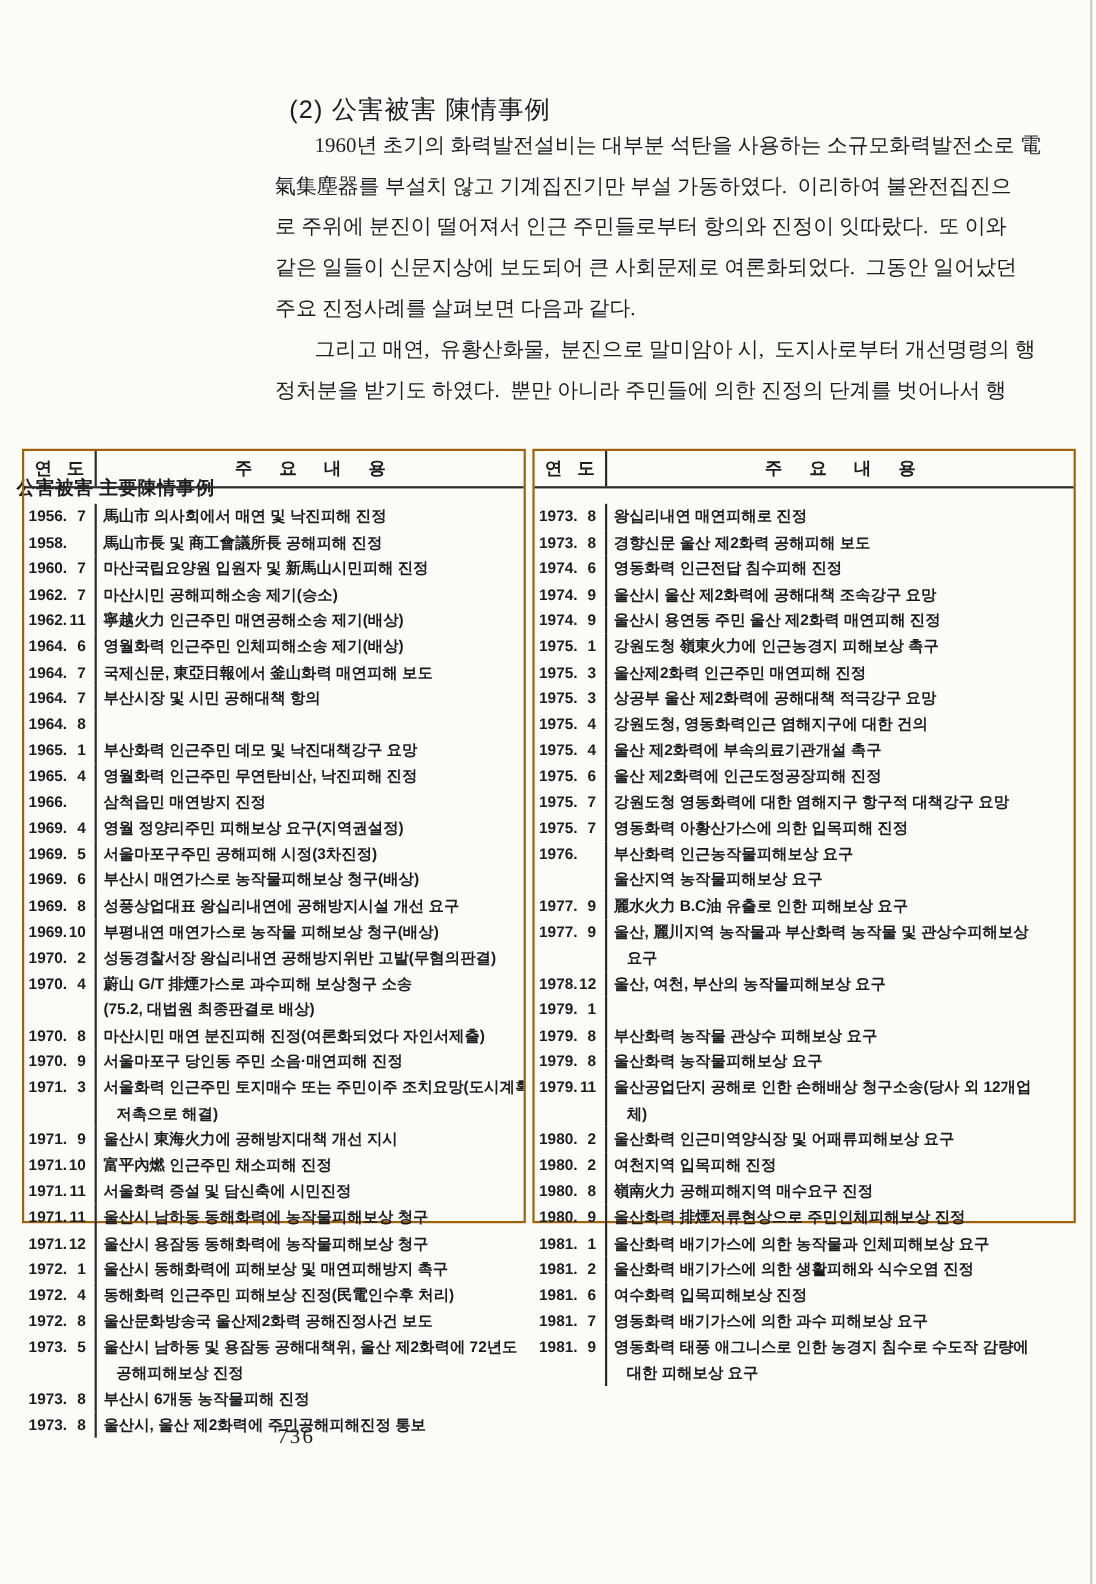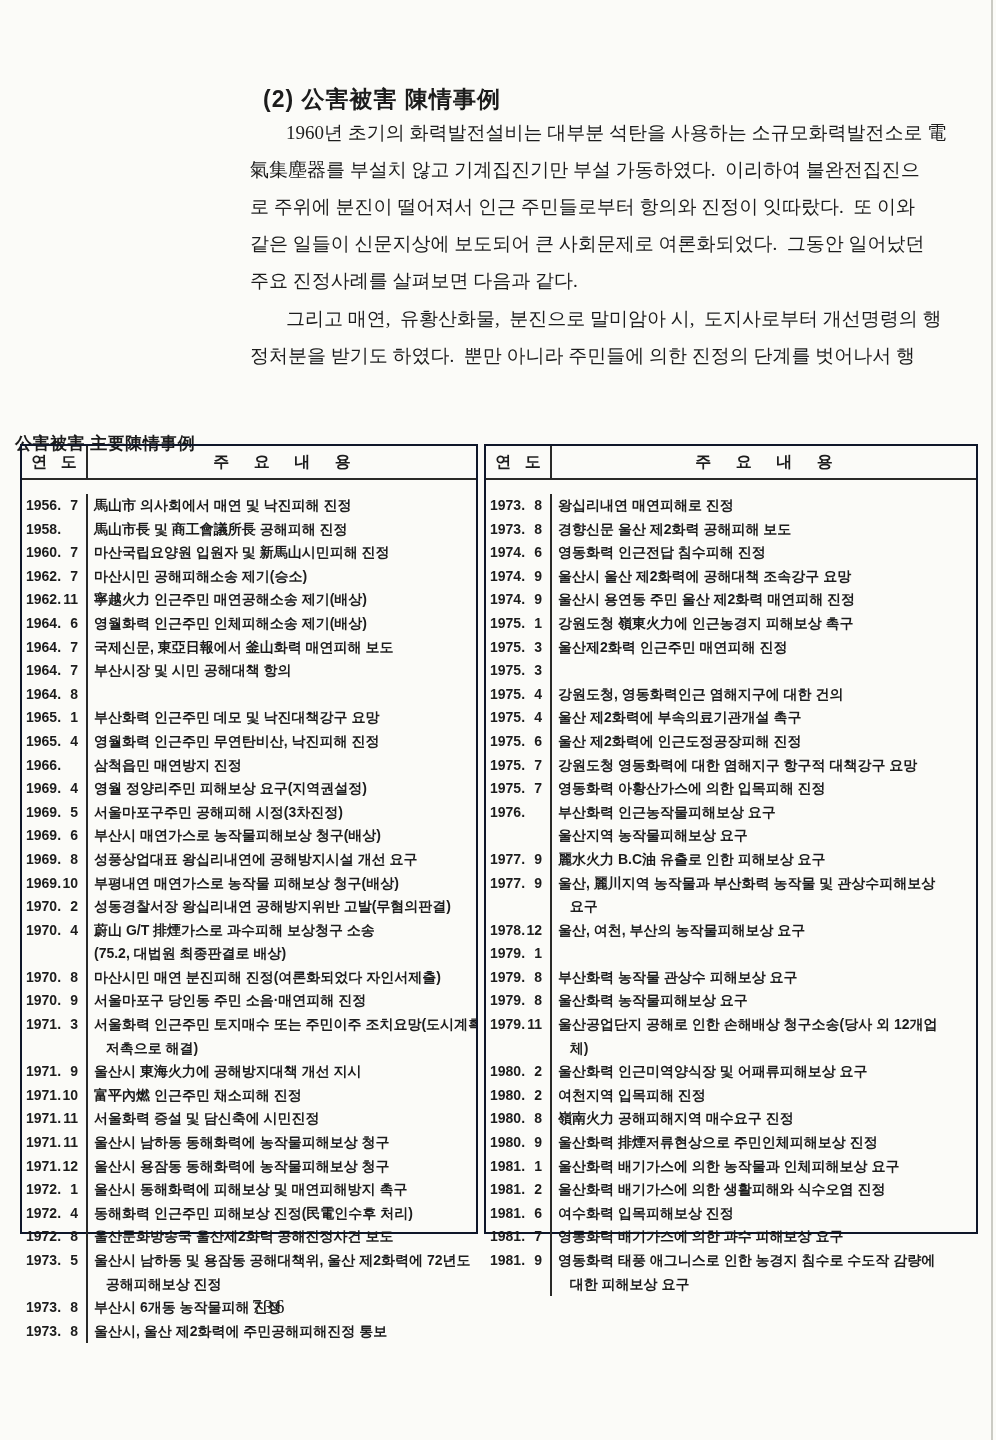--- a/index.html
+++ b/index.html
@@ -3,36 +3,36 @@
 <meta charset="utf-8">
 <style>
   html,body{margin:0;padding:0}
   body{
     width:996px;height:1440px;position:relative;overflow:hidden;
     background:#fbfbf8;color:#1c1c1c;
     font-family:"Liberation Sans",sans-serif;
   }
   .title{
     position:absolute;left:263px;top:84px;margin:0;
-    font-size:23px;font-weight:700;letter-spacing:1px;white-space:pre;text-align:right;
+    font-size:23px;font-weight:400;letter-spacing:1px;white-space:pre;text-align:right;
   }
   .para{
     position:absolute;left:250px;width:706px;margin:0;
     font-family:"Liberation Serif",serif;
     font-size:19px;line-height:37px;white-space:pre;text-indent:36px;
   }
   .p1{top:114px}
   .p2{top:300px}
   .table-caption{
     position:absolute;left:15px;top:396px;
     font-size:17px;font-weight:700;white-space:pre;letter-spacing:.5px;margin-top:36px;
   }
   .ctable{
-    position:absolute;top:444px;height:790px;box-sizing:border-box;
-    border:2px solid #0f172a;
+    position:absolute;top:408px;height:704px;box-sizing:border-box;
+    border:2px solid #a16207;
   }
   .ctable.left{left:20px;width:458px}
   .ctable.right{left:484px;width:494px}
   .thead{
     display:flex;height:32px;border-bottom:2px solid #2a2a28;
     font-weight:700;font-size:16px;
   }
   .ycell{
     width:66px;flex:none;box-sizing:border-box;
     border-right:2px solid #2a2a28;
@@ -376,20 +376,21 @@
           <span class="yr">1975.</span>
           <span class="mo">3</span>
         </div>
         <div class="ccell">울산제2화력 인근주민 매연피해 진정</div>
       </div>
       <div class="trow">
         <div class="ycell">
           <span class="yr">1975.</span>
           <span class="mo">3</span>
         </div>
+        <div class="ccell">상공부 울산 제2화력에 공해대책 적극강구 요망</div>
       </div>
       <div class="trow">
         <div class="ycell">
           <span class="yr">1975.</span>
           <span class="mo">4</span>
         </div>
         <div class="ccell">강원도청, 영동화력인근 염해지구에 대한 건의</div>
       </div>
       <div class="trow">
         <div class="ycell">

